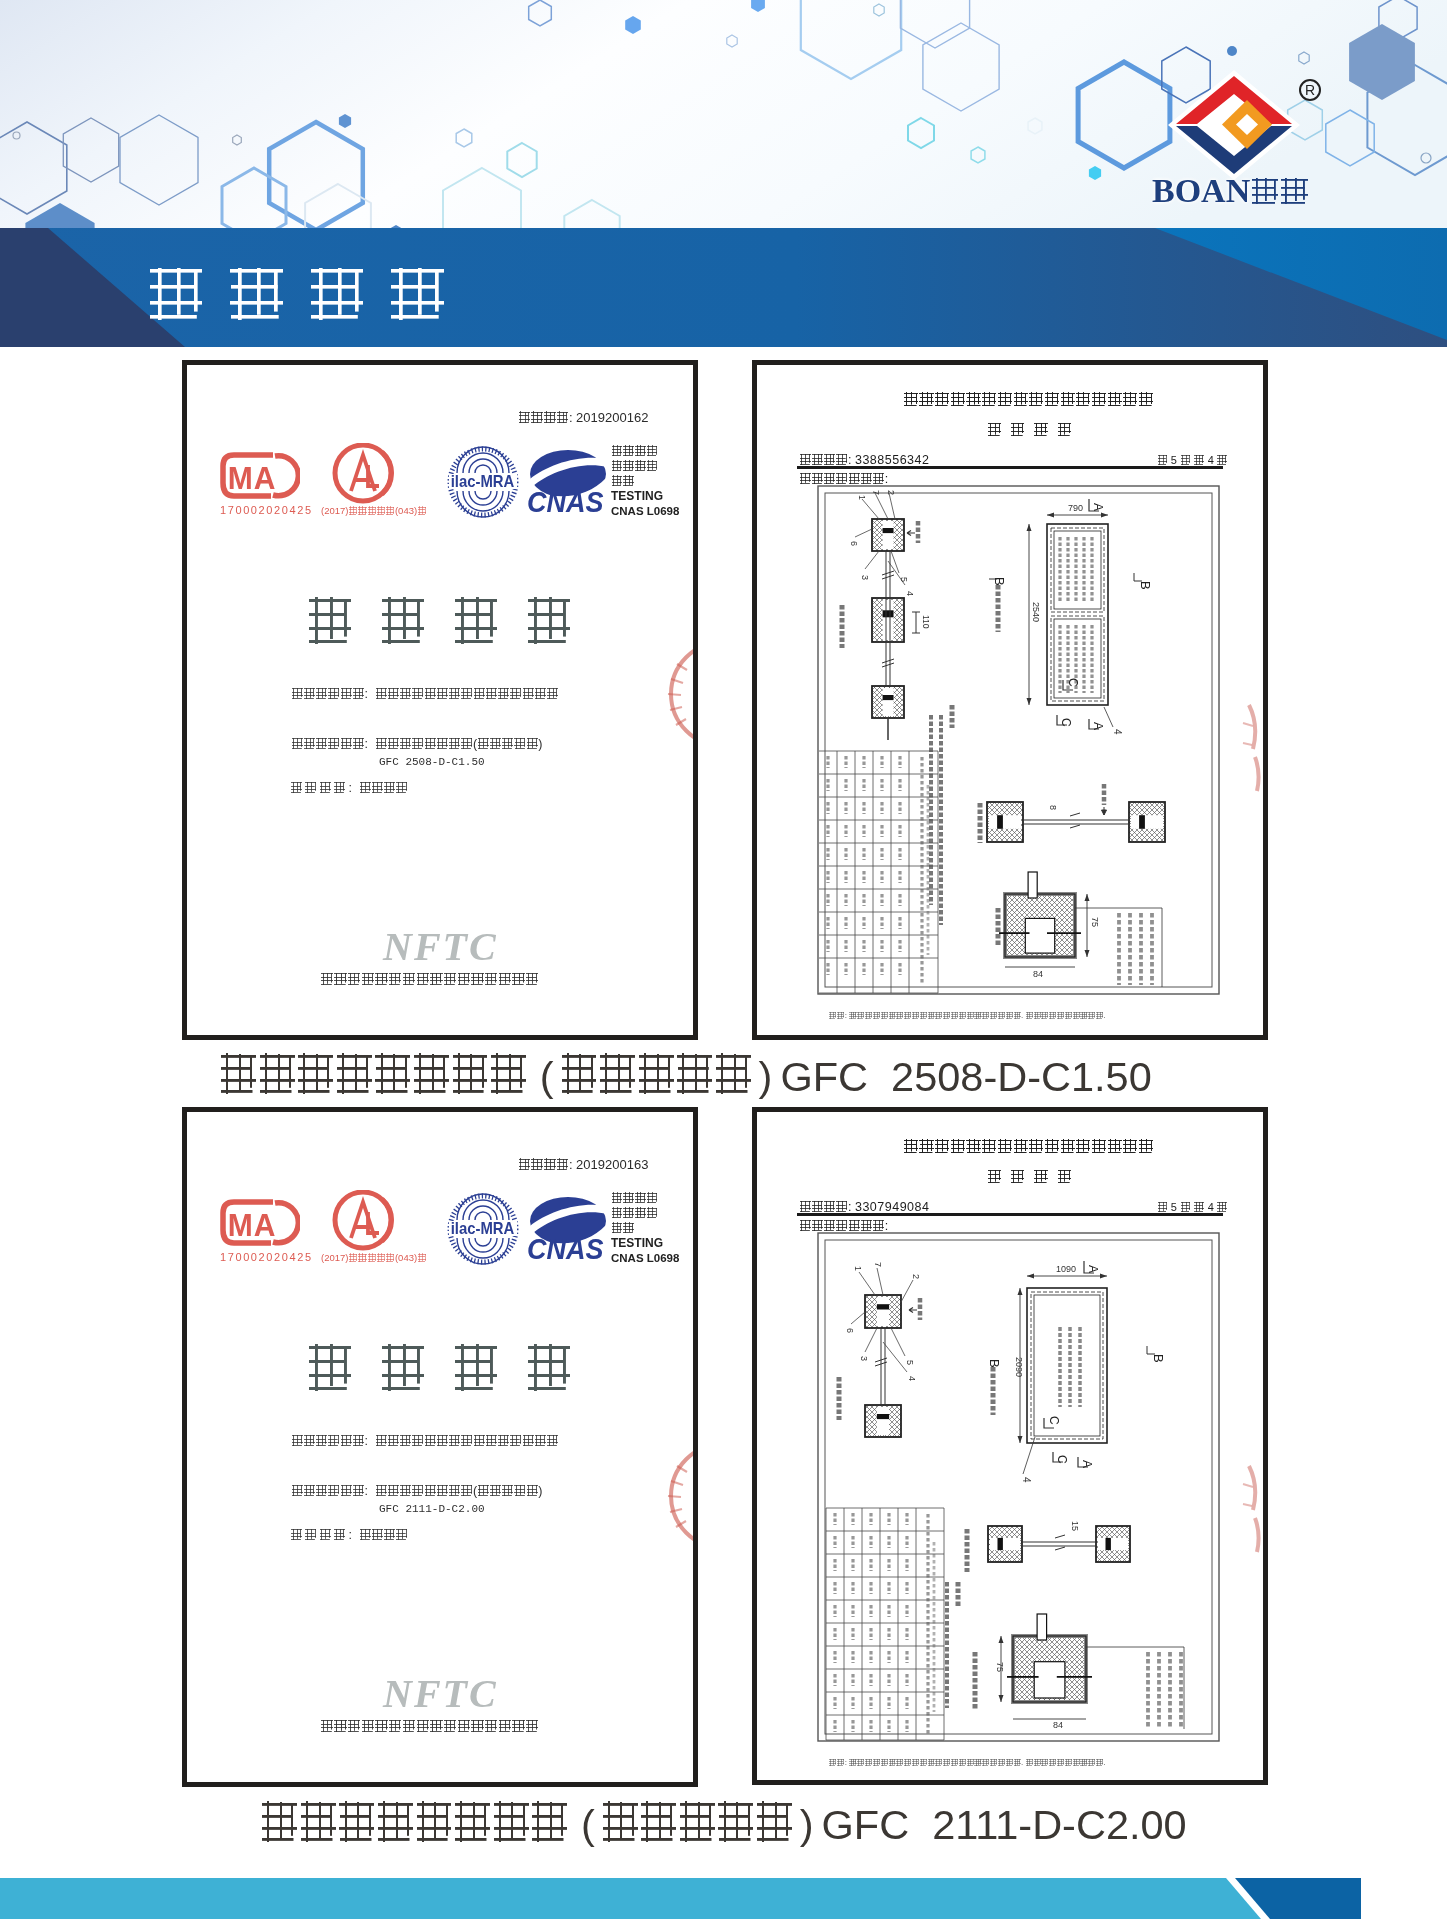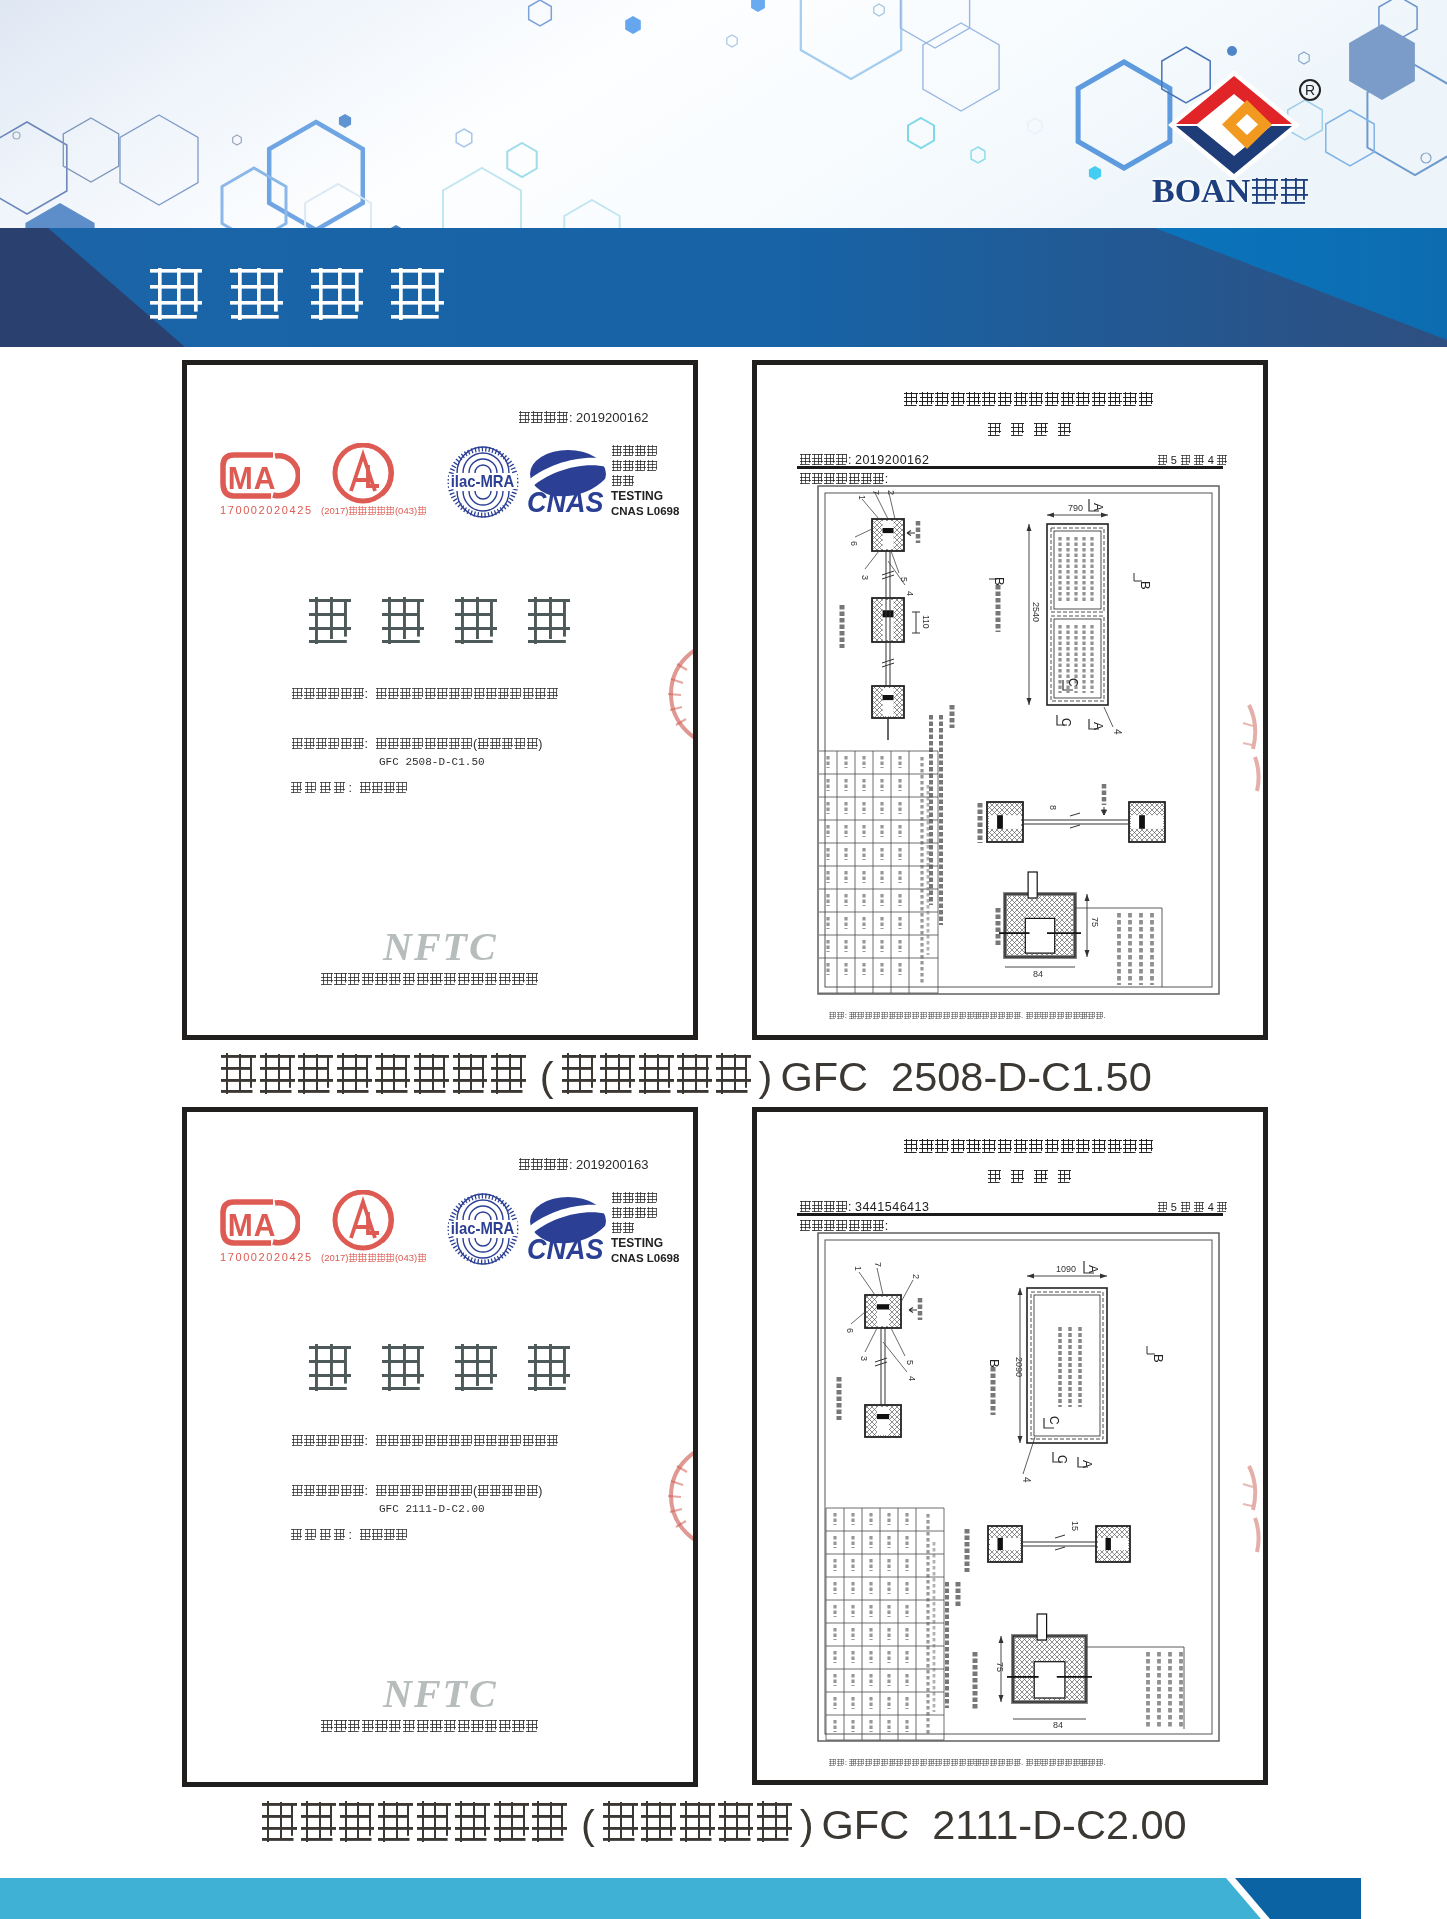--- a/index.html
+++ b/index.html
@@ -190,21 +190,21 @@
     <svg class="abs" style="left:456px;top:324px" width="60" height="120" viewBox="0 0 60 120">
 <circle cx="80" cy="60" r="52" fill="none" stroke="#cf6257" stroke-width="4" opacity="0.65"></circle>
 <g stroke="#cf6257" stroke-width="2.2" opacity="0.55">
 <path d="M34,30 l10,6 M28,45 l12,4 M25,60 l13,1 M27,76 l12,-3 M33,91 l10,-6"></path>
 </g>
     </svg>
   </div>
 <div class="panel" style="left:752px;top:360px;height:680px">
     <div class="abs" style="left:146px;top:26px;font-size:16px;color:#1d1d1d"><i class="h"></i><i class="h"></i><i class="h"></i><i class="h"></i><i class="h"></i><i class="h"></i><i class="h"></i><i class="h"></i><i class="h"></i><i class="h"></i><i class="h"></i><i class="h"></i><i class="h"></i><i class="h"></i><i class="h"></i><i class="h"></i></div>
     <div class="abs" style="left:231px;top:56px;font-size:15px;color:#1d1d1d"><i class="h" style="margin:0 .67em 0 0"></i><i class="h" style="margin:0 .67em 0 0"></i><i class="h" style="margin:0 .67em 0 0"></i><i class="h" style="margin:0 .67em 0 0"></i></div>
-    <div class="abs" style="left:42px;top:88px;font-size:12.5px;color:#1d1d1d"><i class="h"></i><i class="h"></i><i class="h"></i><i class="h"></i>: <span style="letter-spacing:.5px">2019200162</span></div>
+    <div class="abs" style="left:42px;top:88px;font-size:12.5px;color:#1d1d1d"><i class="h"></i><i class="h"></i><i class="h"></i><i class="h"></i>: <span style="letter-spacing:.5px">3388556342</span></div>
     <div class="abs" style="left:400px;top:89px;font-size:11px;color:#1d1d1d"><i class="h"></i> 5 <i class="h"></i> <i class="h"></i> 4 <i class="h"></i></div>
     <div class="abs" style="left:40px;top:101px;width:426px;height:2.5px;background:#1a1a1a"></div>
     <div class="abs" style="left:42px;top:107px;font-size:12.5px;color:#1d1d1d"><i class="h"></i><i class="h"></i><i class="h"></i><i class="h"></i><i class="h"></i><i class="h"></i><i class="h"></i>:</div>
     <div class="abs" style="left:72px;top:646px;font-size:8px;color:#444"><i class="h"></i><i class="h"></i>: <i class="h"></i><i class="h"></i><i class="h"></i><i class="h"></i><i class="h"></i><i class="h"></i><i class="h"></i><i class="h"></i><i class="h"></i><i class="h"></i><i class="h"></i><i class="h"></i><i class="h"></i><i class="h"></i><i class="h"></i><i class="h"></i><i class="h"></i><i class="h"></i><i class="h"></i><i class="h"></i><i class="h"></i><i class="h"></i>. <i class="h"></i><i class="h"></i><i class="h"></i><i class="h"></i><i class="h"></i><i class="h"></i><i class="h"></i><i class="h"></i><i class="h"></i><i class="h"></i>.</div>
     <svg class="abs" style="left:484px;top:338px" width="26" height="96" viewBox="0 0 26 96">
       <path d="M8,2 q10,20 4,44 M14,54 q6,16 2,34" stroke="#d98b85" stroke-width="4" fill="none" opacity="0.7"></path>
       <path d="M2,20 l10,3 M2,40 l9,2" stroke="#d98b85" stroke-width="2" opacity="0.6"></path>
     </svg>
     <svg class="abs" style="left:60px;top:120px" width="406" height="512" viewBox="0 0 406 512">
       <defs>
@@ -377,21 +377,21 @@
       <line x1="302" y1="428" x2="302" y2="500" stroke="#555" stroke-width="3.8" stroke-dasharray="4.5 2.5" opacity="0.65"></line>
       <line x1="313" y1="428" x2="313" y2="500" stroke="#555" stroke-width="3.8" stroke-dasharray="4.5 2.5" opacity="0.65"></line>
       <line x1="324" y1="428" x2="324" y2="500" stroke="#555" stroke-width="3.8" stroke-dasharray="4.5 2.5" opacity="0.65"></line>
       <line x1="335" y1="428" x2="335" y2="500" stroke="#555" stroke-width="3.8" stroke-dasharray="4.5 2.5" opacity="0.65"></line>
       <line x1="345" y1="423" x2="345" y2="502" stroke="#333" stroke-width="0.8"></line>
     </svg>
   </div>
 <div class="panel" style="left:752px;top:1107px;height:678px">
     <div class="abs" style="left:146px;top:26px;font-size:16px;color:#1d1d1d"><i class="h"></i><i class="h"></i><i class="h"></i><i class="h"></i><i class="h"></i><i class="h"></i><i class="h"></i><i class="h"></i><i class="h"></i><i class="h"></i><i class="h"></i><i class="h"></i><i class="h"></i><i class="h"></i><i class="h"></i><i class="h"></i></div>
     <div class="abs" style="left:231px;top:56px;font-size:15px;color:#1d1d1d"><i class="h" style="margin:0 .67em 0 0"></i><i class="h" style="margin:0 .67em 0 0"></i><i class="h" style="margin:0 .67em 0 0"></i><i class="h" style="margin:0 .67em 0 0"></i></div>
-    <div class="abs" style="left:42px;top:88px;font-size:12.5px;color:#1d1d1d"><i class="h"></i><i class="h"></i><i class="h"></i><i class="h"></i>: <span style="letter-spacing:.5px">3441546413</span></div>
+    <div class="abs" style="left:42px;top:88px;font-size:12.5px;color:#1d1d1d"><i class="h"></i><i class="h"></i><i class="h"></i><i class="h"></i>: <span style="letter-spacing:.5px">3307949084</span></div>
     <div class="abs" style="left:400px;top:89px;font-size:11px;color:#1d1d1d"><i class="h"></i> 5 <i class="h"></i> <i class="h"></i> 4 <i class="h"></i></div>
     <div class="abs" style="left:40px;top:101px;width:426px;height:2.5px;background:#1a1a1a"></div>
     <div class="abs" style="left:42px;top:107px;font-size:12.5px;color:#1d1d1d"><i class="h"></i><i class="h"></i><i class="h"></i><i class="h"></i><i class="h"></i><i class="h"></i><i class="h"></i>:</div>
     <div class="abs" style="left:72px;top:646px;font-size:8px;color:#444"><i class="h"></i><i class="h"></i>: <i class="h"></i><i class="h"></i><i class="h"></i><i class="h"></i><i class="h"></i><i class="h"></i><i class="h"></i><i class="h"></i><i class="h"></i><i class="h"></i><i class="h"></i><i class="h"></i><i class="h"></i><i class="h"></i><i class="h"></i><i class="h"></i><i class="h"></i><i class="h"></i><i class="h"></i><i class="h"></i><i class="h"></i><i class="h"></i>. <i class="h"></i><i class="h"></i><i class="h"></i><i class="h"></i><i class="h"></i><i class="h"></i><i class="h"></i><i class="h"></i><i class="h"></i><i class="h"></i>.</div>
     <svg class="abs" style="left:484px;top:352px" width="26" height="96" viewBox="0 0 26 96">
       <path d="M8,2 q10,20 4,44 M14,54 q6,16 2,34" stroke="#d98b85" stroke-width="4" fill="none" opacity="0.7"></path>
       <path d="M2,20 l10,3 M2,40 l9,2" stroke="#d98b85" stroke-width="2" opacity="0.6"></path>
     </svg>
     <svg class="abs" style="left:60px;top:120px" width="406" height="512" viewBox="0 0 406 512">
       <defs>

